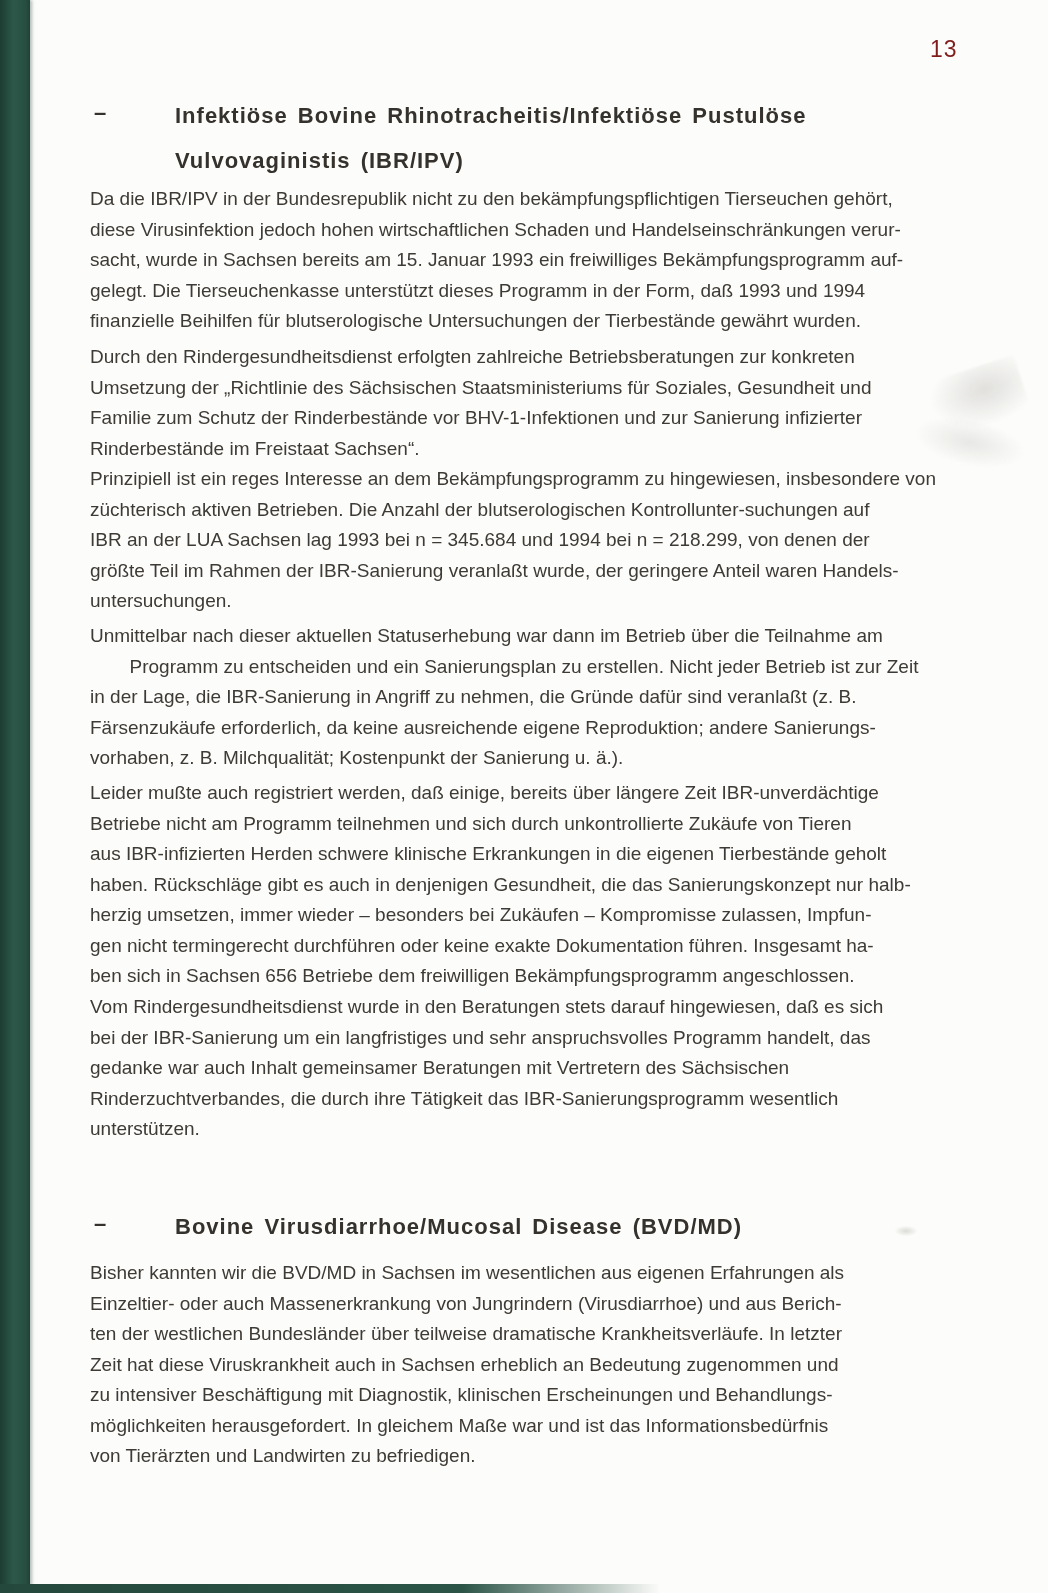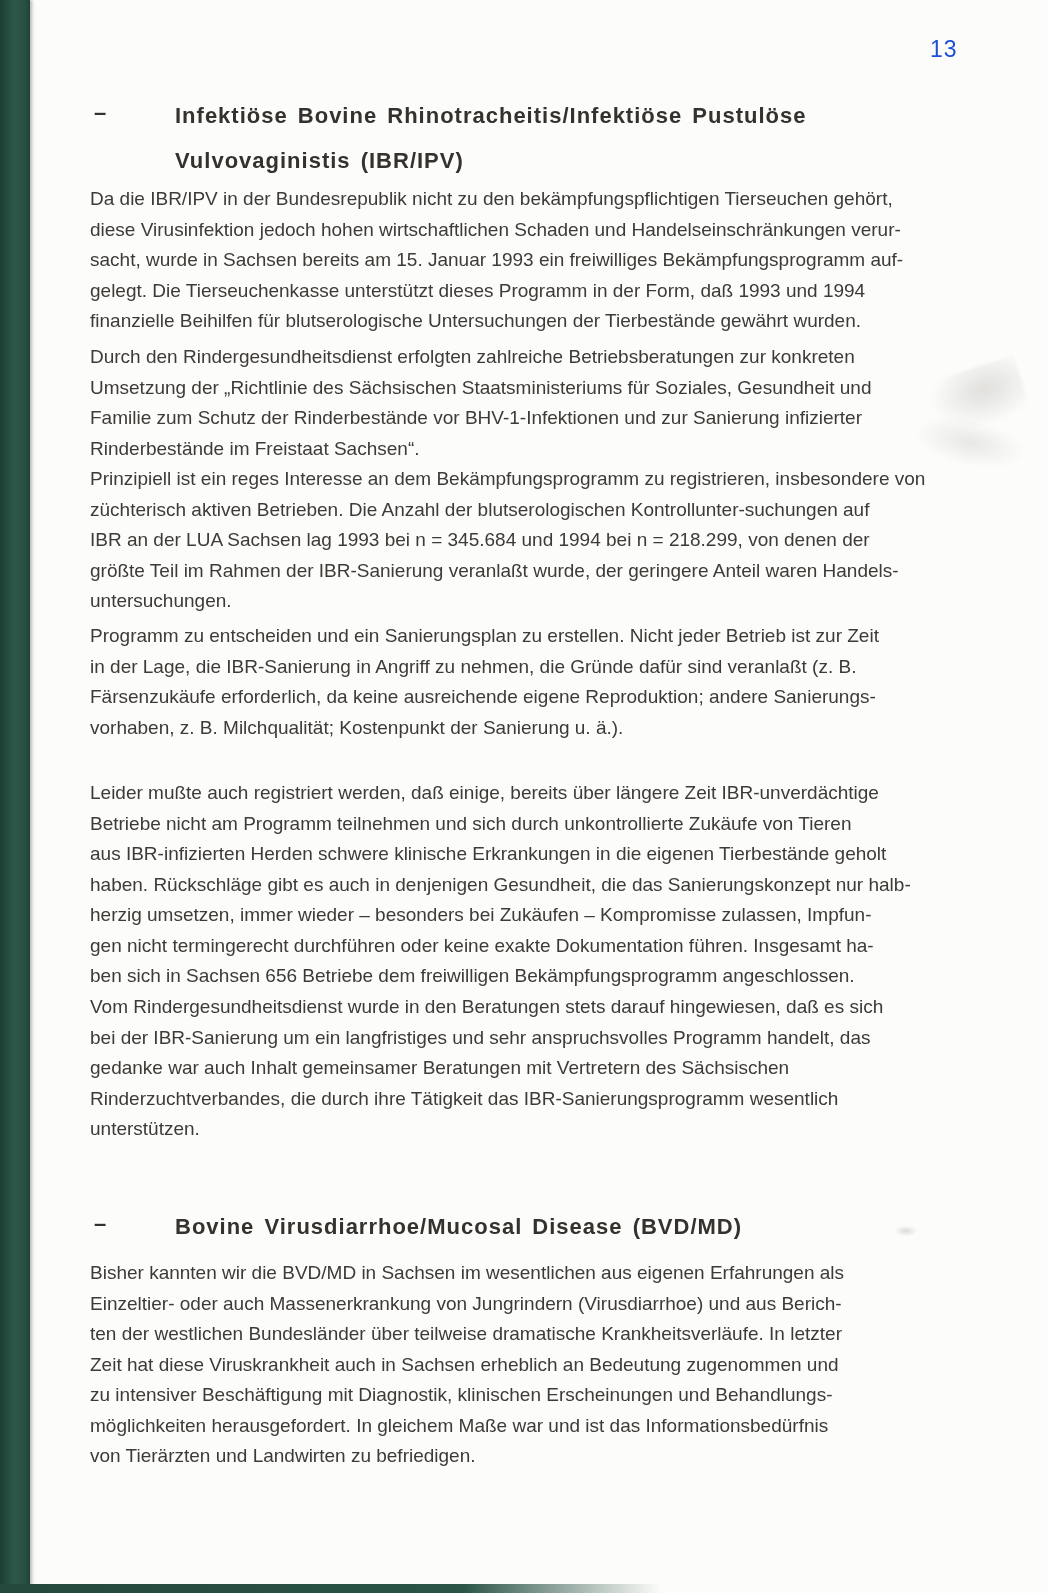--- a/index.html
+++ b/index.html
@@ -30,21 +30,21 @@
     position: absolute;
     left: 0; top: 1584px;
     width: 660px; height: 9px;
     background: linear-gradient(90deg, #24483c 0%, #2b5446 70%, rgba(43,84,70,0) 100%);
   }
   .page-number {
     position: absolute;
     top: 36px; left: 930px;
     font-size: 23px;
     letter-spacing: 1px;
-    color: #1d4ed8;
+    color: #7f1d1d;
   }
   .heading {
     position: absolute;
     left: 90px;
     width: 870px;
     font-weight: bold;
     color: var(--ink-heading);
     font-size: 22px;
     letter-spacing: 1px;
     word-spacing: 3px;
@@ -115,29 +115,30 @@
     </div>
 
   <div class="para" style="top:342px">
       <div class="line" style="word-spacing: 0px;">Durch den Rindergesundheitsdienst erfolgten zahlreiche Betriebsberatungen zur konkreten</div>
       <div class="line" style="word-spacing: 0px;">Umsetzung der „Richtlinie des Sächsischen Staatsministeriums für Soziales, Gesundheit und</div>
       <div class="line" style="word-spacing: 0px;">Familie zum Schutz der Rinderbestände vor BHV-1-Infektionen und zur Sanierung infizierter</div>
       <div class="line last">Rinderbestände im Freistaat Sachsen“.</div>
     </div>
 
   <div class="para" style="top:464px">
-      <div class="line" style="word-spacing: 0px;">Prinzipiell ist ein reges Interesse an dem Bekämpfungsprogramm zu registrieren, insbesondere von</div>
+      <div class="line" style="word-spacing: 0px;">Prinzipiell ist ein reges Interesse an dem Bekämpfungsprogramm zu hingewiesen, insbesondere von</div>
       <div class="line" style="word-spacing: 0px;">züchterisch aktiven Betrieben. Die Anzahl der blutserologischen Kontrollunter-suchungen auf</div>
       <div class="line" style="word-spacing: 0px;">IBR an der LUA Sachsen lag 1993 bei n = 345.684 und 1994 bei n = 218.299, von denen der</div>
       <div class="line" style="word-spacing: 0px;">größte Teil im Rahmen der IBR-Sanierung veranlaßt wurde, der geringere Anteil waren Handels-</div>
       <div class="line last">untersuchungen.</div>
     </div>
 
   <div class="para" style="top:621px">
-      <div class="line" style="word-spacing: 0px;">Programm zu entscheiden und ein Sanierungsplan zu erstellen. Nicht jeder Betrieb ist zur Zeit</div>
+      <div class="line" style="word-spacing: 0px;">Unmittelbar nach dieser aktuellen Statuserhebung war dann im Betrieb über die Teilnahme am</div>
+      <div class="line" style="word-spacing: 0px; text-align: center;">Programm zu entscheiden und ein Sanierungsplan zu erstellen. Nicht jeder Betrieb ist zur Zeit</div>
       <div class="line" style="word-spacing: 0px;">in der Lage, die IBR-Sanierung in Angriff zu nehmen, die Gründe dafür sind veranlaßt (z. B.</div>
       <div class="line" style="word-spacing: 0px;">Färsenzukäufe erforderlich, da keine ausreichende eigene Reproduktion; andere Sanierungs-</div>
       <div class="line last">vorhaben, z. B. Milchqualität; Kostenpunkt der Sanierung u. ä.).</div>
     </div>
 
   <div class="para" style="top:778px">
       <div class="line" style="word-spacing: 0px;">Leider mußte auch registriert werden, daß einige, bereits über längere Zeit IBR-unverdächtige</div>
       <div class="line" style="word-spacing: 0px;">Betriebe nicht am Programm teilnehmen und sich durch unkontrollierte Zukäufe von Tieren</div>
       <div class="line" style="word-spacing: 0px;">aus IBR-infizierten Herden schwere klinische Erkrankungen in die eigenen Tierbestände geholt</div>
       <div class="line" style="word-spacing: 0px;">haben. Rückschläge gibt es auch in denjenigen Gesundheit, die das Sanierungskonzept nur halb-</div>

